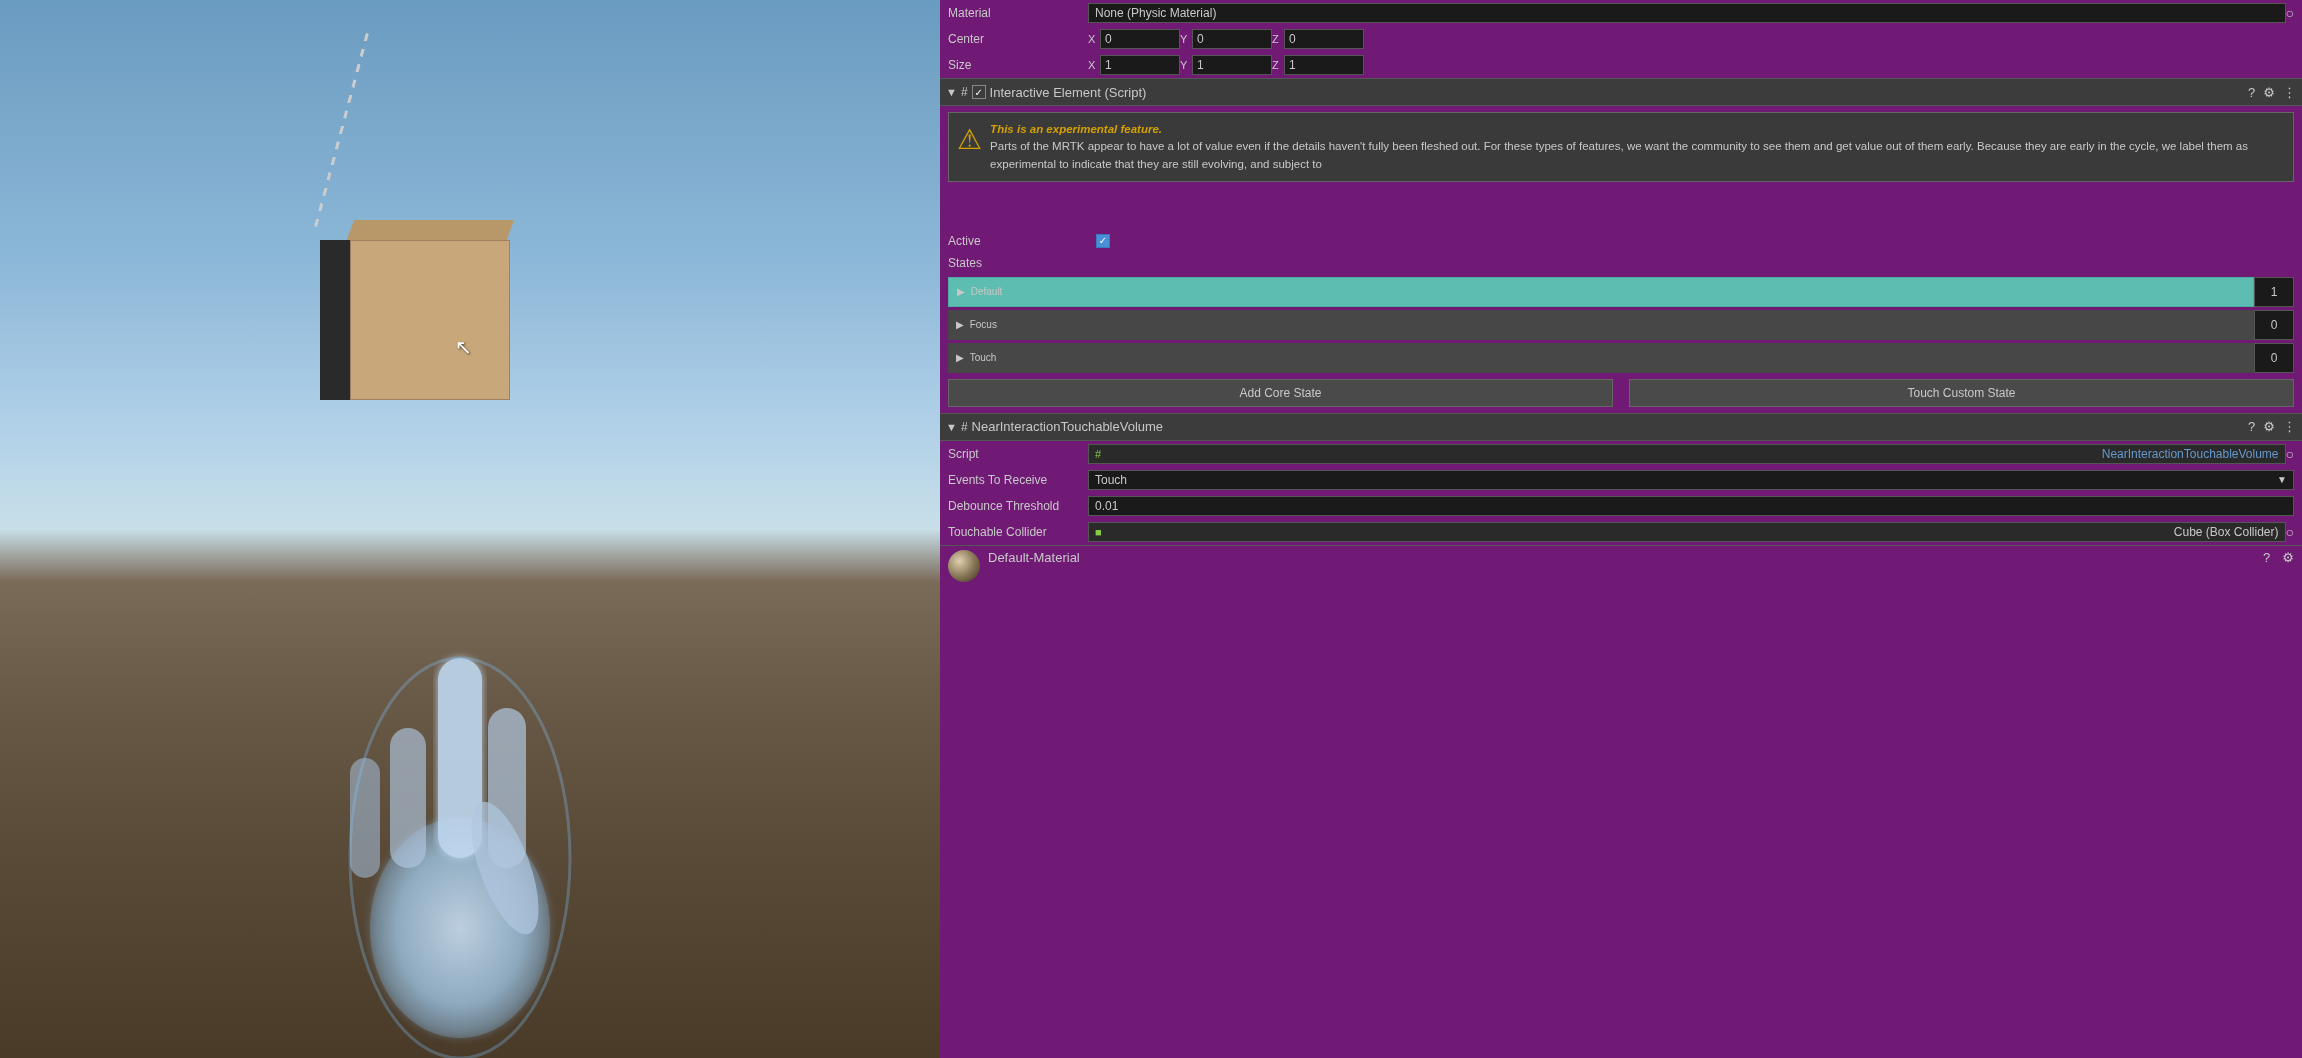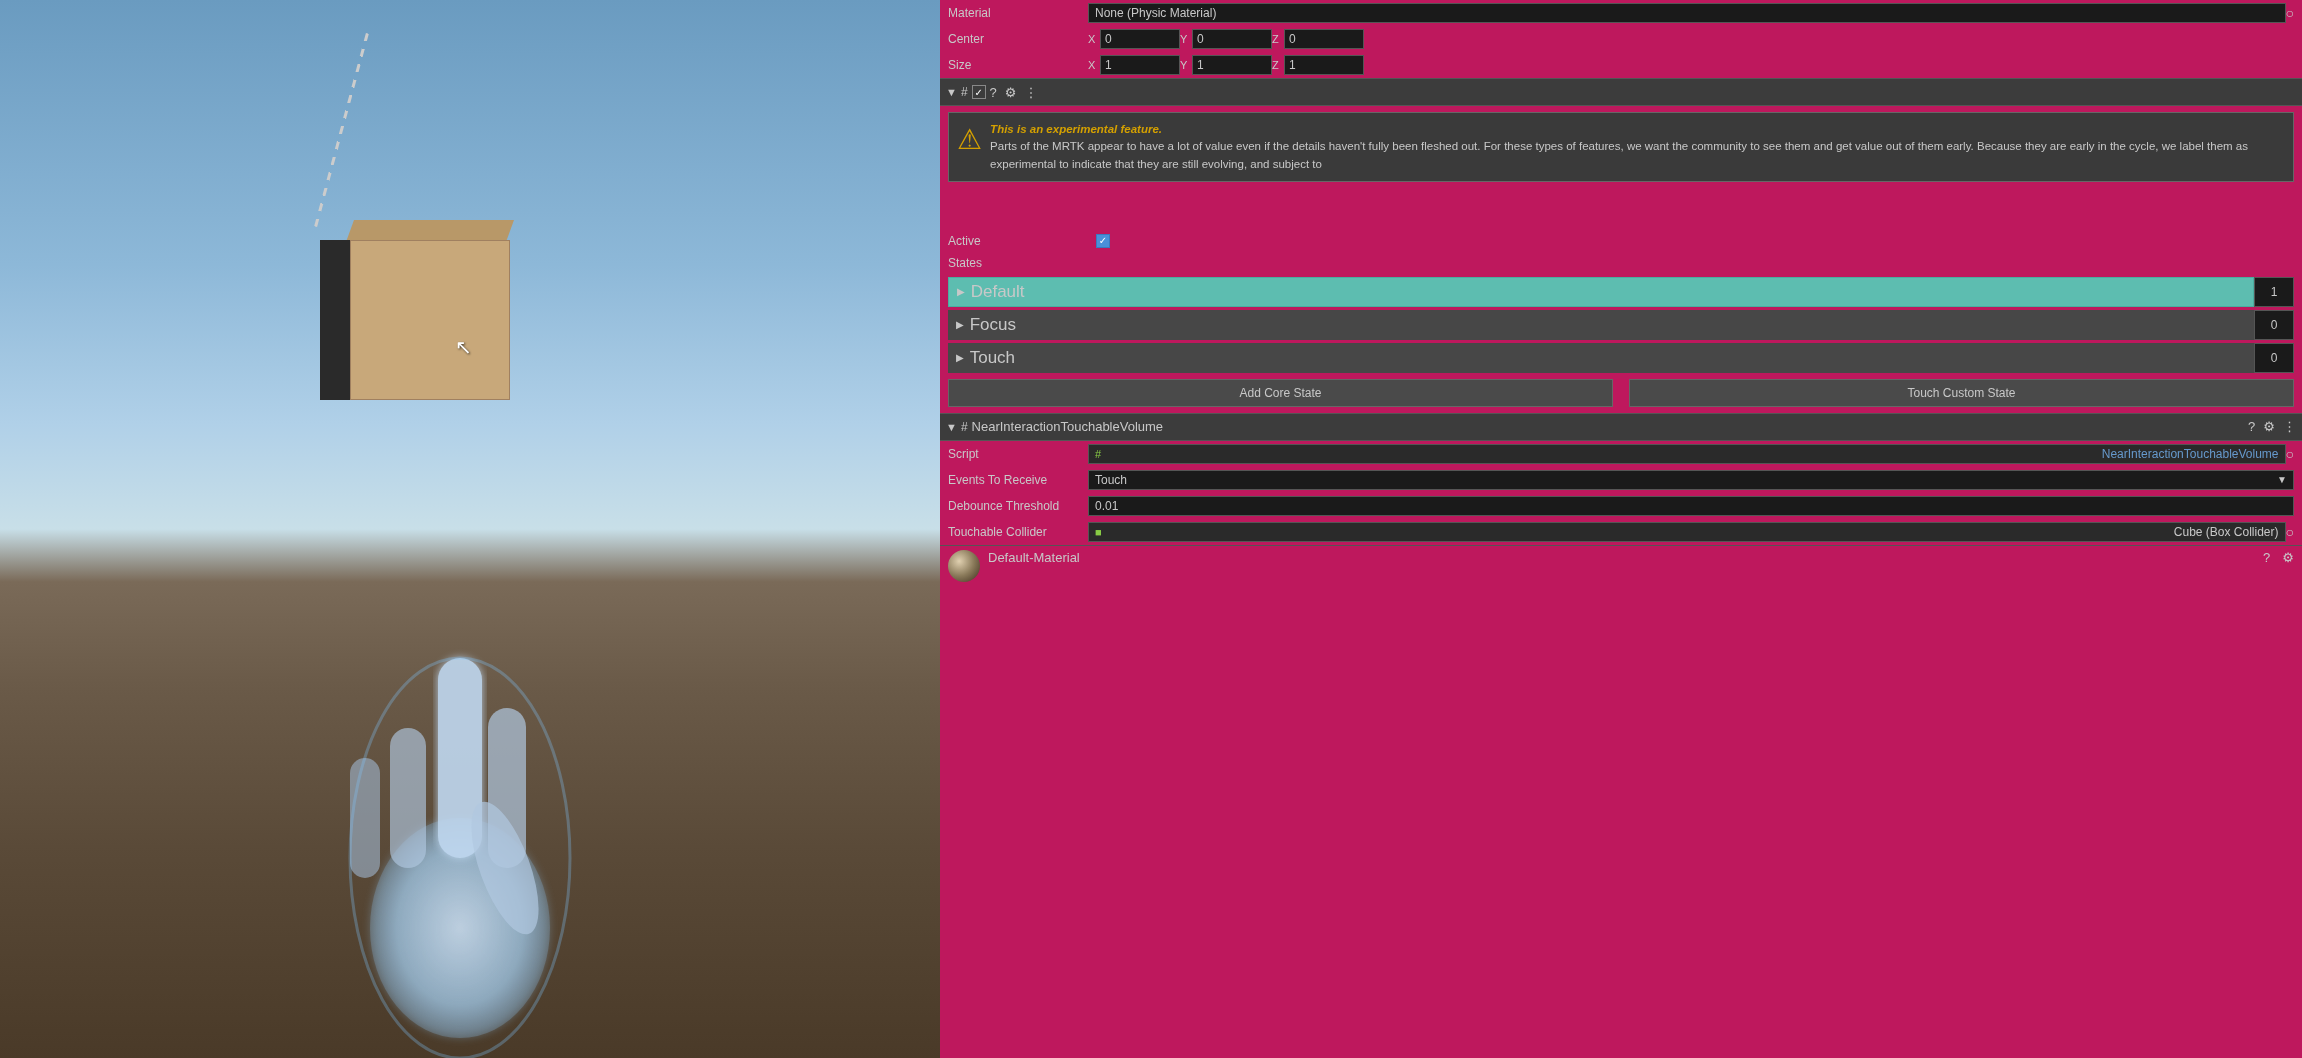--- a/index.html
+++ b/index.html
@@ -115,21 +115,21 @@
       width: 20px;
       height: 24px;
       color: white;
       font-size: 20px;
       filter: drop-shadow(1px 1px 1px rgba(0,0,0,0.7));
     }
 
     
     #inspector {
       flex: 1;
-      background: #be185d;
+      background: #701a75;
       color: #c8c8c8;
       overflow-y: auto;
       overflow-x: hidden;
       padding: 0;
     }
 
     .property-row {
       display: flex;
       align-items: center;
       padding: 3px 8px;
@@ -300,21 +300,21 @@
       border: 1px solid #4aada0;
     }
 
     .state-arrow {
       font-size: 10px;
       color: #c8c8c8;
     }
 
     .state-name {
       color: #c8c8c8;
-      font-size: 17px;
+      font-size: 10px;
     }
 
     .state-count {
       background: #1a1a1a;
       border: 1px solid #555;
       color: #c8c8c8;
       font-size: 12px;
       padding: 2px 8px;
       height: 100%;
       display: flex;
@@ -557,20 +557,21 @@
       <div class="xyz-field field-box">1</div>
     </div>
   </div>
 
   <div class="component-header">
     <span class="collapse-arrow">▼</span>
     <span class="hash-icon">#</span>
     <div class="checkbox-container">
       <span style="color:white;font-size:10px;">✓</span>
     </div>
+    <span class="component-title">Interactive Element (Script)</span>
     <div class="component-header-btns">
       <span class="header-btn">?</span>
       <span class="header-btn">⚙</span>
       <span class="header-btn">⋮</span>
     </div>
   </div>
 
   <div class="warning-box">
     <div class="warning-icon">⚠</div>
     <div class="warning-text">

